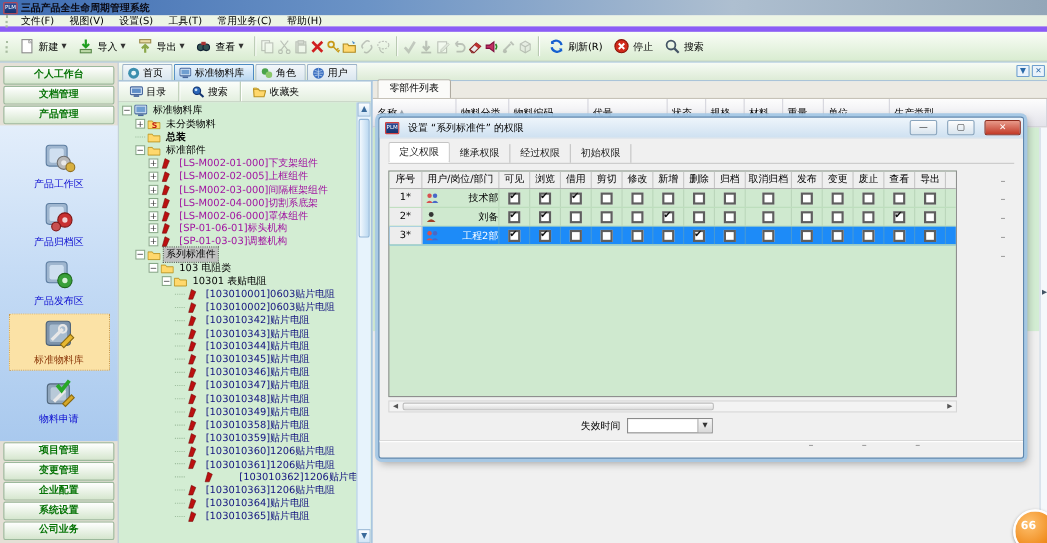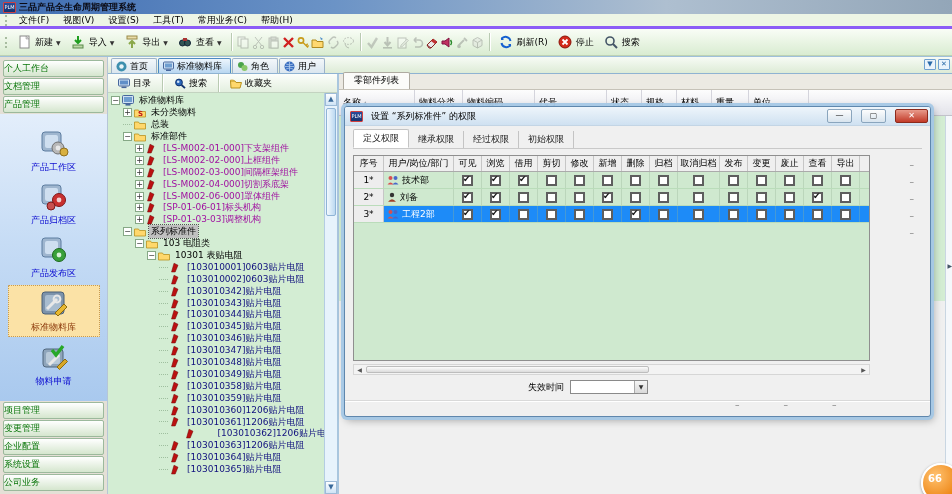--- a/index.html
+++ b/index.html
@@ -7,40 +7,40 @@
   body{font-family:"DejaVu Sans",sans-serif;font-size:9px;color:#000;background:#f0f0f0;position:relative}
 
   
   .titlebar{height:14px;display:flex;align-items:center;gap:3px;padding:0 3px;
     background:linear-gradient(90deg,#3f6db2 0%,#6b93c6 35%,#aebfd0 70%,#93a6b8 100%)}
   .plm-logo{width:13px;height:11px;background:linear-gradient(#2a4d9b,#16346e);color:#fff;font-size:5px;
     display:flex;align-items:center;justify-content:center;border:1px solid #d04040;border-radius:1px}
   .titlebar .t-text{color:#0a0a14;font-weight:bold}
 
   
-  .menubar{height:15px;background:#edf5e5;border-bottom:3px solid #8b5cf6;display:flex;align-items:center;padding-left:2px}
+  .menubar{height:15px;background:#edf5e5;border-bottom:5px solid #8b5cf6;display:flex;align-items:center;padding-left:2px}
   .grip{width:4px;height:11px;margin:0 3px;border-left:2px dotted #a8bca0}
   .menu-item{padding:1px 7px;cursor:default}
 
   
   .toolbar{height:27px;background:linear-gradient(#f9fdf6,#d9ecd1);border-bottom:1px solid #bed2b4;
     display:flex;align-items:center;padding-left:2px}
   .tbtn{display:flex;align-items:center;gap:3px;padding:2px 4px;border:1px solid transparent;border-radius:2px}
   .tbtn .caret{font-size:6px;color:#333}
   .tsep{width:1px;height:18px;background:#b9cab2;margin:0 4px;box-shadow:1px 0 0 #fff}
   .ticon16{width:15px;height:15px;display:flex;align-items:center;justify-content:center}
   .dis{opacity:.35;filter:grayscale(1)}
 
   
   .app{position:absolute;top:56px;left:0;right:0;bottom:0;display:flex;border-top:1px solid #9fc0da}
 
   
   .sidebar{width:108px;background:#e4e0d6;display:flex;flex-direction:column;padding:2px 0;border-right:1px solid #b6c6d6}
   .sec-btn{height:17px;margin:1px 3px;background:linear-gradient(#ffffff,#d5e6ce);border:1px solid #9cb99c;
-    border-radius:2px;color:#077407;font-weight:normal;text-align:left;line-height:15px;flex:none}
+    border-radius:2px;color:#077407;font-weight:bold;text-align:center;line-height:15px;flex:none}
   .side-panel{flex:1;background:linear-gradient(#e3eefb 0%,#c6dcf5 45%,#a9c9ee 100%);
     display:flex;flex-direction:column;align-items:center;padding-top:12px;gap:3px;overflow:hidden}
   .side-item{width:92px;display:flex;flex-direction:column;align-items:center;padding:3px 0 2px}
   .side-item.active{background:#fbe2a6;border:1px dotted #c89a50;border-radius:1px}
   .side-label{color:#0b0bd0;margin-top:2px}
   .side-item.active .side-label{color:#8a3608}
   .mod-ico{width:30px;height:30px}
 
   
   .main{flex:1;display:flex;flex-direction:column;position:relative;min-width:0}
@@ -108,21 +108,21 @@
   .dlg-tab{padding:2px 9px;border-right:1px solid #c4c4c4;color:#222}
   .dlg-tab.active{background:#fff;border:1px solid #c4c4c4;border-bottom:1px solid #fff;border-radius:2px 2px 0 0}
   .permwrap{margin:6px 0 0 8px;width:517px;height:206px;background:#cfe9cf;border:1px solid #8f8f8f;overflow:hidden}
   .permhead{display:flex;height:16px;background:#efefef;border-bottom:1px solid #ababab}
   .ph-cell{flex:none;border-right:1px solid #c6c6c6;text-align:center;line-height:15px;overflow:hidden}
   .c-idx{width:30px}.c-user{width:70px}.c-perm{width:28px}.c-perm.wide{width:42px}
   .permrow{display:flex;height:17px;border-bottom:1px solid #badcba;background:#cfe9cf}
   .permrow.sel{background:#1d8bf8;color:#fff}
   .permrow .cell{flex:none;display:flex;align-items:center;justify-content:center;border-right:1px solid rgba(150,180,150,.35)}
   .permrow .cell.c-idx{background:#ededed;border-right:1px solid #c6c6c6;color:#000}
-  .permrow .cell.c-user{justify-content:flex-start;gap:3px;padding-left:3px}
+  .permrow .cell.c-user{justify-content:space-between;gap:3px;padding-left:3px}
   .cb{width:11px;height:11px;border:2px solid #5e5e5e;background:#fff;position:relative;display:inline-block}
   .cb.on::after{content:"✔";position:absolute;left:-1px;top:-3px;font-size:9px;color:#101010}
   .dlg-hscroll{margin:3px 0 0 8px;width:517px;height:11px;background:#f3f3f3;border:1px solid #d6d6d6;
     display:flex;align-items:center;position:relative}
   .hs-arrow{width:11px;height:9px;font-size:6px;line-height:9px;text-align:center;color:#555}
   .hs-right{position:absolute;right:0}
   .hs-thumb{position:absolute;left:12px;width:283px;top:1px;bottom:1px;background:linear-gradient(#fcfcfc,#dcdcdc);
     border:1px solid #bdbdbd;border-radius:2px}
   .expire-row{display:flex;align-items:center;margin:5px 0 0 183px}
   .combo{width:78px;height:14px;background:#fff;border:1px solid #8a8a8a;margin-left:6px;position:relative}
@@ -488,21 +488,21 @@
             <div class="tree-row" style="padding-left: 13px;">
               <span class="glyph">+</span>
               <span class="ticon">
                 <svg width="12" height="10">
                   <path d="M0.5 2 h4 l1 1.5 h6 v5.5 h-11 z" fill="#ffd86c" stroke="#b9921f" stroke-width="0.8"></path>
                   <text x="4" y="8.3" font-size="7" fill="#c01818" font-weight="bold">S</text>
                 </svg>
               </span>
               <span class="tlabel tone-normal">未分类物料</span>
             </div>
-            <div class="tree-row" style="padding-left: 13px;">
+            <div class="tree-row" style="padding-left: 13px; font-weight: bold;">
               <span class="glyph-sp"></span>
               <span class="ticon">
                 <svg width="12" height="10">
                   <path d="M0.5 2 h4 l1 1.5 h6 v5.5 h-11 z" fill="#ffd86c" stroke="#b9921f" stroke-width="0.8"></path>
                 </svg>
               </span>
               <span class="tlabel tone-normal">总装</span>
             </div>
             <div class="tree-row" style="padding-left: 13px;">
               <span class="glyph">−</span>
@@ -522,21 +522,21 @@
               </span>
               <span class="tlabel tone-purple">[LS-M002-01-000]下支架组件</span>
             </div>
             <div class="tree-row" style="padding-left: 25px;">
               <span class="glyph">+</span>
               <span class="ticon">
                 <svg width="9" height="11">
                   <path d="M1.5 10 L4 1.2 L8 3.2 L5.2 10 Z" fill="#bb1010" stroke="#6e0606" stroke-width="0.5"></path>
                 </svg>
               </span>
-              <span class="tlabel tone-purple">[LS-M002-02-000]上框组件</span>
+              <span class="tlabel tone-purple">[LS-M002-02-005]上框组件</span>
             </div>
             <div class="tree-row" style="padding-left: 25px;">
               <span class="glyph">+</span>
               <span class="ticon">
                 <svg width="9" height="11">
                   <path d="M1.5 10 L4 1.2 L8 3.2 L5.2 10 Z" fill="#bb1010" stroke="#6e0606" stroke-width="0.5"></path>
                 </svg>
               </span>
               <span class="tlabel tone-purple">[LS-M002-03-000]间隔框架组件</span>
             </div>
@@ -798,20 +798,23 @@
               <span>规格</span>
             </div>
             <div class="pcolh">
               <span>材料</span>
             </div>
             <div class="pcolh">
               <span>重量</span>
             </div>
             <div class="pcolh">
               <span>单位</span>
+            </div>
+            <div class="pcolh">
+              <span>生产类型</span>
             </div>
           </div>
         <div class="pbody">
           <div class="pgreen"></div>
           <div class="rstrip">
               <span class="rexp">▶</span>
             </div>
         </div>
       </div>
     </div>

